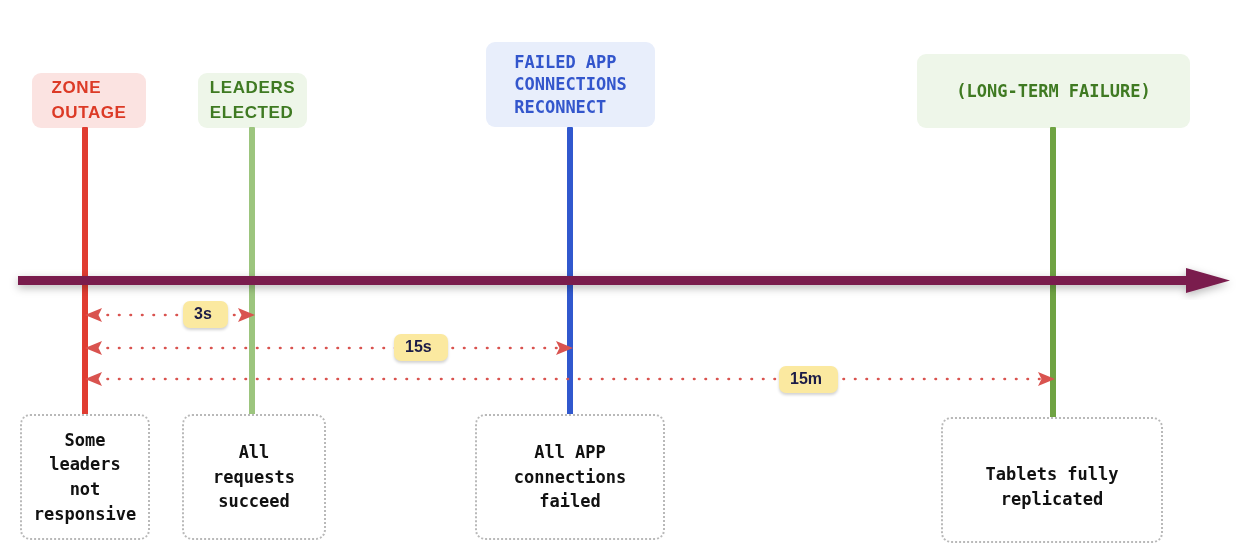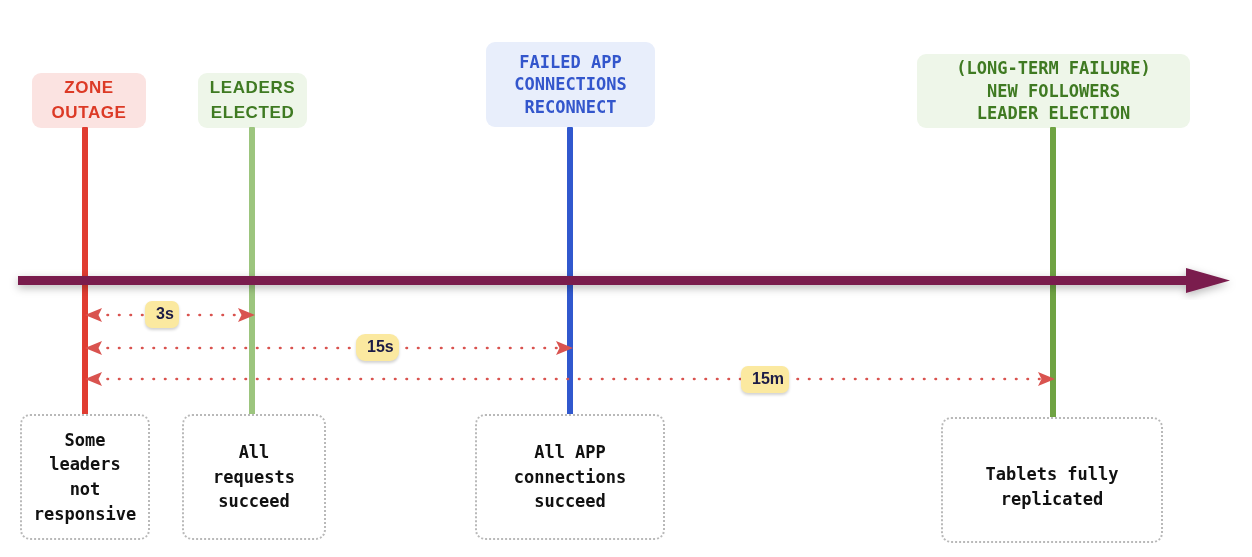--- a/index.html
+++ b/index.html
@@ -33,21 +33,21 @@
     position: absolute;
     width: 6px;
     border-radius: 1px;
   }
 
   
   .top-label {
     position: absolute;
     box-sizing: border-box;
     border-radius: 9px;
-    text-align: center;
+    text-align: left;
     font-family: "DejaVu Sans Mono", monospace;
     font-weight: bold;
     letter-spacing: 0px;
     line-height: 1.32;
     display: flex;
     flex-direction: column;
     justify-content: center;
     align-items: center;
     white-space: pre;
   }
@@ -93,25 +93,26 @@
   .measure svg { display: block; overflow: visible; }
   .badge {
     position: absolute;
     box-sizing: border-box;
     background: #fbe9a0;
     color: #1b1b46;
     font-family: "Liberation Sans", sans-serif;
     font-weight: bold;
     font-size: 16px;
     border-radius: 7px;
-    padding: 5px 5px 6px 11px;
+    padding: 5px 16px 6px 11px;
     line-height: 1;
     box-shadow: 0 2px 3px rgba(0,0,0,0.18);
     text-align: center;
     white-space: nowrap;
+    margin-left: 38px;
   }
 </style>
 </head>
 <body>
 
 <div id="canvas">
 
   <div class="top-label sans" style="left:32px; top:73px; width:114px; height:55px; background:#fbe3e1; color:#dc3a26; font-size:17px;">
     <span>ZONE
 OUTAGE</span>
@@ -123,22 +124,21 @@
   </div>
 
   <div class="top-label" style="left:486px; top:42px; width:169px; height:85px; background:#e8eefb; color:#3356cc; font-size:17px;">
     <span>FAILED APP
 CONNECTIONS
 RECONNECT</span>
   </div>
 
   <div class="top-label" style="left:917px; top:54px; width:273px; height:74px; background:#eef6e9; color:#3f7a22; font-size:17px;">
     <span class="ital">(LONG-TERM FAILURE)
-</span><span>NEW FOLLOWERS
-LEADER ELECTION</span>
+</span>
   </div>
 
   <div class="event-line" style="left:82px; top:127px; height:294px; background:#e03c31;"></div>
   <div class="event-line" style="left:249px; top:127px; height:294px; background:#9cc57e;"></div>
   <div class="event-line" style="left:567px; top:127px; height:294px; background:#3158ce;"></div>
   <div class="event-line" style="left:1050px; top:127px; height:294px; background:#6fa343;"></div>
 
   <div class="axis-wrap">
     <svg class="axis-svg" width="1252" height="48" viewBox="0 0 1252 48">
       <defs>
@@ -164,21 +164,21 @@
     <span>3s</span>
   </div>
 
   <div class="measure" style="left:82px; top:336px; width:494px; height:24px;">
     <svg width="494" height="24" viewBox="0 0 494 24">
       <line x1="14" y1="12" x2="480" y2="12" stroke="#d9534f" stroke-width="2.6" stroke-linecap="round" stroke-dasharray="0.5 11"></line>
       <polygon points="3,12 20,5 16.5,12 20,19" fill="#d9534f"></polygon>
       <polygon points="491,12 474,5 477.5,12 474,19" fill="#d9534f"></polygon>
     </svg>
   </div>
-  <div class="badge" style="left:356px; top:334px;border-radius:9px;">
+  <div class="badge" style="left:356px; top:334px;">
     <span>15s</span>
   </div>
 
   <div class="measure" style="left:82px; top:367px; width:976px; height:24px;">
     <svg width="976" height="24" viewBox="0 0 976 24">
       <line x1="14" y1="12" x2="962" y2="12" stroke="#d9534f" stroke-width="2.6" stroke-linecap="round" stroke-dasharray="0.5 11"></line>
       <polygon points="3,12 20,5 16.5,12 20,19" fill="#d9534f"></polygon>
       <polygon points="973,12 956,5 959.5,12 956,19" fill="#d9534f"></polygon>
     </svg>
   </div>
@@ -195,21 +195,21 @@
   <div class="bottom-box" style="left:20px; top:414px; width:130px; height:126px;">
     <span>Some
 leaders
 not
 responsive</span>
   </div>
 
   <div class="bottom-box" style="left:475px; top:414px; width:190px; height:126px;">
     <span>All APP
 connections
-succeed</span>
+failed</span>
   </div>
 
   <div class="bottom-box" style="left:941px; top:417px; width:222px; height:126px;">
     <span class="gap"></span>
     <span>Tablets fully
 replicated</span>
   </div>
 
 </div>
 

